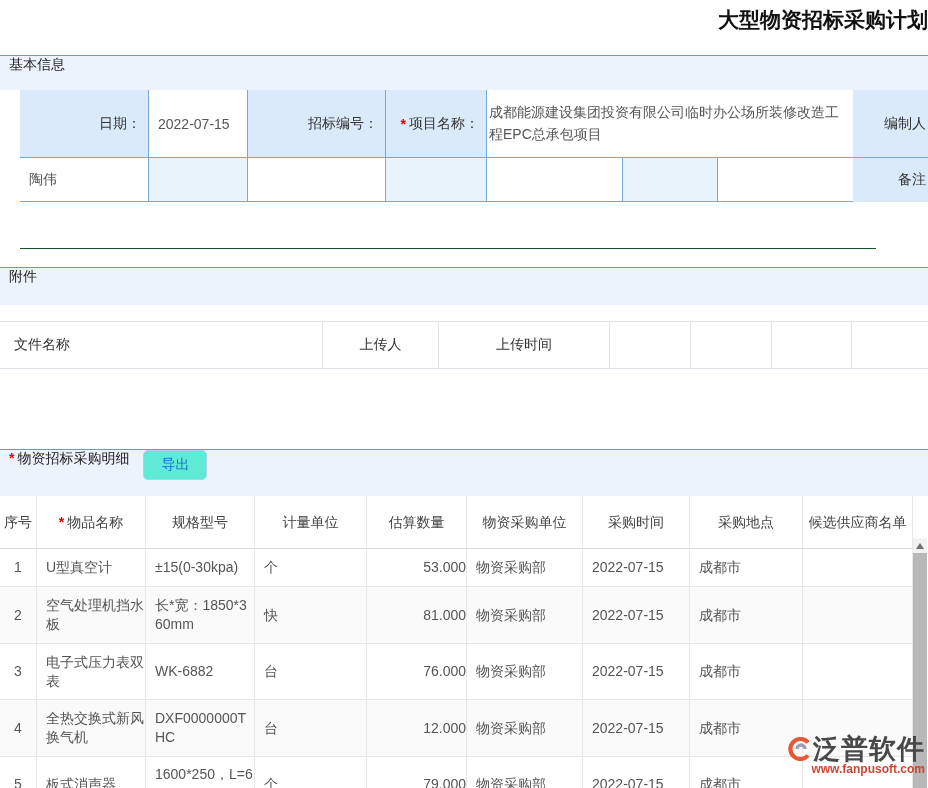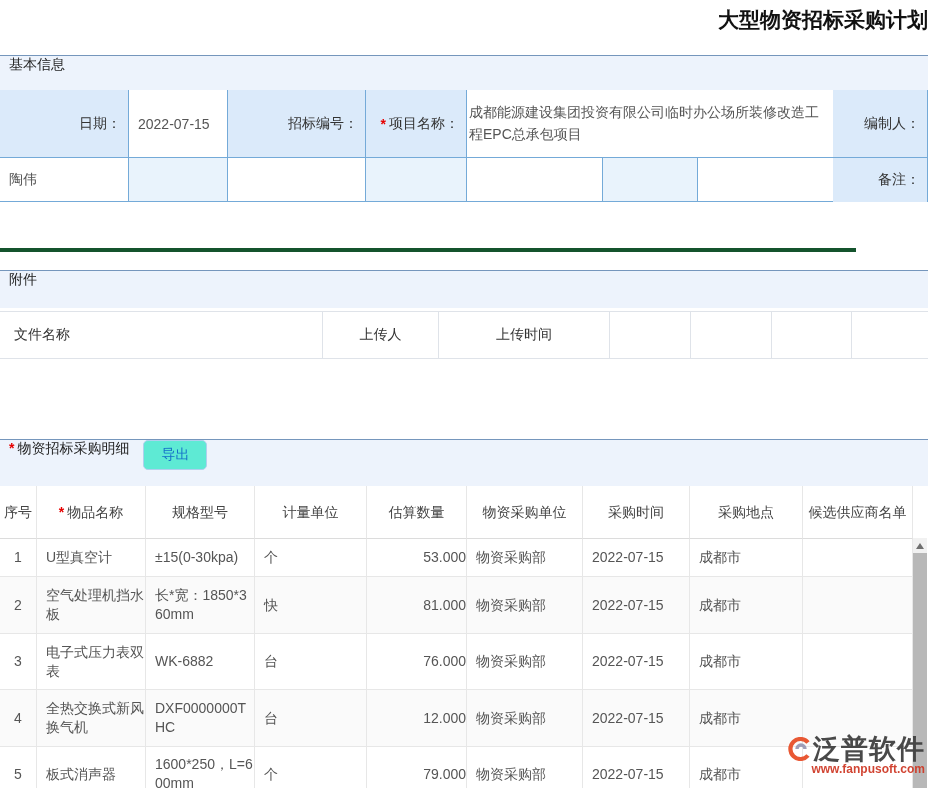--- a/index.html
+++ b/index.html
@@ -17,36 +17,36 @@
            display: flex; align-items: flex-start; padding-left: 9px; color: #222; }
   .strip-basic  { margin-top: 21px; }
   .strip-attach { margin-top: 18px; height: 38px; }
   .strip-detail { height: 47px; }
   .req { color: #e60000; font-weight: bold; margin-right: 3px; }
 
   
   .basic-grid { display: grid; width: 856px;
                 grid-template-columns: 129px 99px 138px 101px 136px 95px 135px 95px;
                 grid-template-rows: 68px 44px 46px;
-                border-bottom: 4px solid #14532d; }
+                border-bottom: 1px solid #14532d; margin-left: 20px; }
   .bc { border-right: 1px solid #74aad8; border-bottom: 1px solid #74aad8;
         display: flex; align-items: center; font-size: 14px; }
   .bc.last-col { border-right: none; }
   .bc.r3 { border-bottom: none; }
   .bc-label { background: #dbeafa; justify-content: flex-end; padding-right: 7px; color: #333; }
   .bc-value { background: #fff; justify-content: flex-start; padding-left: 9px; color: #555; }
   .bc-empty-blue { background: #e9f3fc; }
   .bc-empty-white { background: #fff; }
   .span3 { grid-column: span 3; }
   .span7 { grid-column: span 7; }
   .break-all { word-break: break-all; }
   .project-value { padding: 5px 2px; line-height: 1.55; align-items: center; }
 
   
-  .attach-grid { margin-top: 3px; display: grid; width: 928px; height: 48px;
+  .attach-grid { margin-top: 16px; display: grid; width: 928px; height: 48px;
                  grid-template-columns: 323px 116px 171px 81px 81px 80px 76px;
                  border-top: 1px solid #dfe3e9; border-bottom: 1px solid #dfe3e9; }
   .ac { border-right: 1px solid #dfe3e9; display: flex; align-items: center;
         justify-content: center; color: #333; }
   .ac.first { justify-content: flex-start; padding-left: 14px; }
   .ac.last { border-right: none; }
   .attach-empty { height: 80px; background: #fff; }
 
   
   .export-btn { margin-left: 14px; height: 30px; padding: 0 17px; display: flex; align-items: center;

